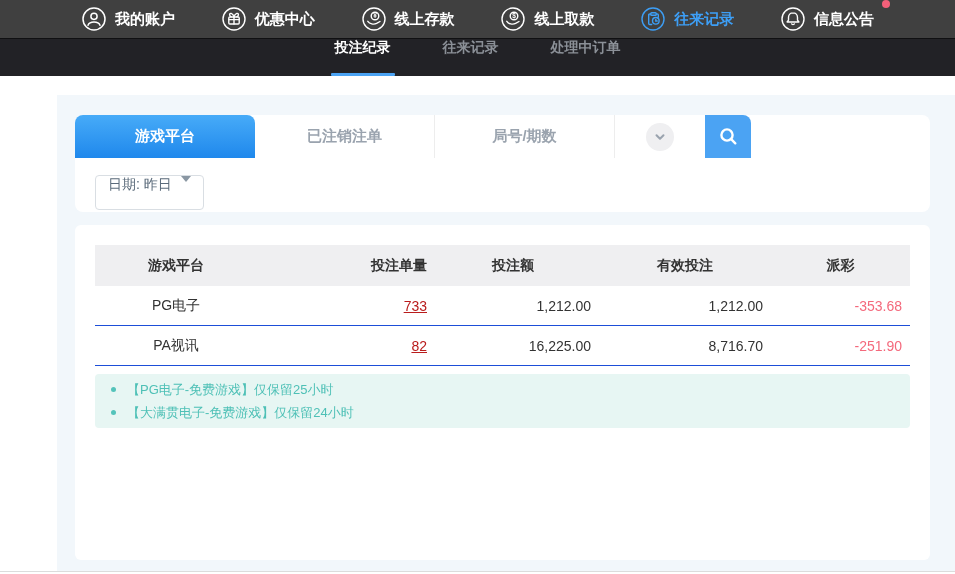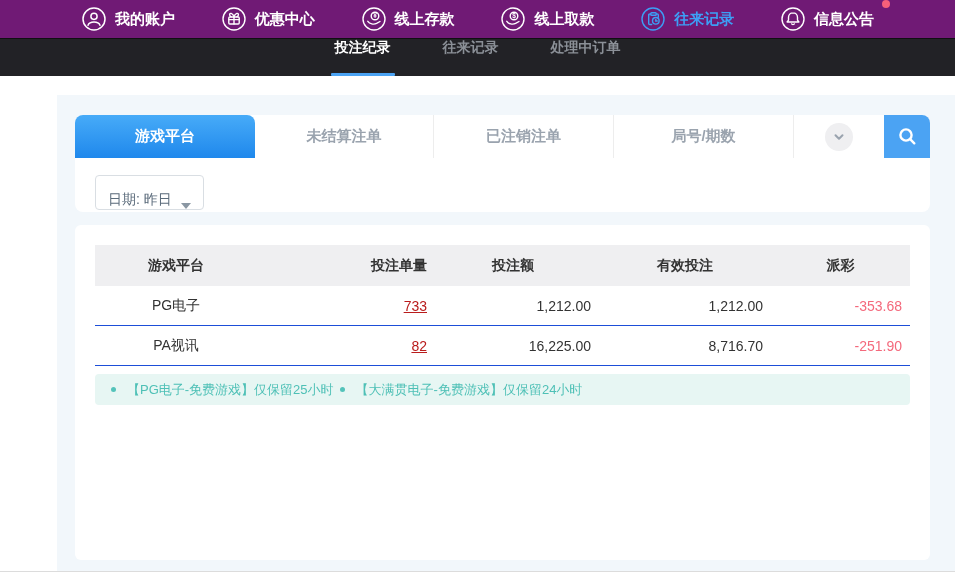--- a/index.html
+++ b/index.html
@@ -1,20 +1,20 @@
 <!DOCTYPE html>
 <html><head>
 <meta charset="utf-8">
 <style>
   html,body{margin:0;padding:0;width:955px;height:574px;overflow:hidden;background:#fff;
     font-family:"Liberation Sans","DejaVu Sans",sans-serif;-webkit-font-smoothing:antialiased;}
   .stage{position:relative;width:955px;height:574px;background:#fff;}
 
   
-  .topbar{position:absolute;left:0;top:0;width:955px;height:38px;background:#701a75;
+  .topbar{position:absolute;left:0;top:0;width:955px;height:38px;background:#404040;
     display:flex;align-items:center;justify-content:space-around;padding:0 58px;box-sizing:border-box;}
   .topnav-item{display:flex;align-items:center;gap:8px;color:#ffffff;font-size:15px;font-weight:700;cursor:pointer;position:relative;}
   .topnav-item .nicon{width:26px;height:26px;display:block;}
   .topnav-item.active{color:#3d9ef5;}
   .notif-dot{position:absolute;right:-16px;top:-6px;width:8px;height:8px;border-radius:50%;background:#f4607a;}
 
   
   .subbar{position:absolute;left:0;top:38px;width:955px;height:38px;background:#222226;
     border-top:1px solid #101012;box-sizing:border-box;
     display:flex;align-items:stretch;justify-content:center;gap:44px;}
@@ -35,21 +35,21 @@
   .tab.w180{width:180px;} .tab.w179{width:179px;}
   .tab.active{background:linear-gradient(180deg,#47abf8,#1f88ec);color:#ffffff;
     border-radius:8px 8px 0 0;border-right:none;}
   .dd-cell{width:90px;background:#ffffff;display:flex;align-items:center;justify-content:center;
     border-right:none;box-sizing:border-box;cursor:pointer;}
   .dd-circle{width:28px;height:28px;border-radius:50%;background:#efeff1;display:flex;align-items:center;justify-content:center;}
   .search-btn{width:46px;background:#4ba3f3;border-radius:0 8px 0 0;display:flex;
     align-items:center;justify-content:center;cursor:pointer;}
 
   .date-btn{position:absolute;left:38px;top:80px;height:35px;padding:0 12px;background:#ffffff;
-    border:1px solid #d9dee3;border-radius:4px;display:flex;align-items:flex-end;gap:9px;
+    border:1px solid #d9dee3;border-radius:4px;display:flex;align-items:flex-start;gap:9px;
     font-size:14px;color:#5b6b7b;cursor:pointer;box-sizing:border-box;}
   .caret-down{width:0;height:0;border-left:5px solid transparent;border-right:5px solid transparent;
     border-top:6px solid #8a97a3;}
 
   
   .table-card{position:absolute;left:18px;top:130px;width:855px;height:335px;background:#ffffff;border-radius:6px;}
   .btable{margin:20px 20px 0 20px;width:815px;}
   .t-row{display:flex;align-items:center;box-sizing:border-box;}
   .t-head{height:41px;background:#efeff1;font-weight:700;color:#333;font-size:14px;}
   .t-data{height:40px;font-size:14px;color:#333;border-bottom:1px solid #1d4ed8;}
@@ -58,21 +58,21 @@
   .c2{width:170px;text-align:right;}
   .c3{width:172px;text-align:right;padding-right:8px;box-sizing:border-box;}
   .c4{width:172px;text-align:right;padding-right:8px;box-sizing:border-box;}
   .c5{width:139px;text-align:right;padding-right:8px;box-sizing:border-box;}
   .t-head .c3,.t-head .c4,.t-head .c5{text-align:center;padding-right:0;}
   .link{color:#b91c1c;text-decoration:underline;cursor:pointer;}
   .neg{color:#f4697c;}
 
   
   .notes{margin:8px 20px 0 20px;background:#e7f6f3;border-radius:4px;padding:7px 16px;
-    display:flex;flex-direction:row;gap:6px;}
+    display:flex;flex-direction:column;gap:6px;}
   .note-line{display:flex;align-items:center;gap:11px;color:#4ec0b6;font-size:13px;line-height:17px;}
   .note-dot{width:5px;height:5px;border-radius:50%;background:#54c3ba;flex:0 0 auto;}
 </style>
 </head>
 <body>
 
 <div class="stage">
 
   <div class="topbar">
     <div class="topnav-item">
@@ -146,23 +146,20 @@
     </div>
   </div>
 
   <div class="panel">
 
     <div class="filter-card"></div>
 
     <div class="tabstrip">
       <div class="tab w180 active">
         <span>游戏平台</span>
-      </div>
-      <div class="tab w179">
-        <span>未结算注单</span>
       </div>
       <div class="tab w180">
         <span>已注销注单</span>
       </div>
       <div class="tab w180">
         <span>局号/期数</span>
       </div>
       <div class="dd-cell">
         <span class="dd-circle">
           <svg width="12" height="12" viewBox="0 0 12 12" fill="none" stroke="#9aa3ae" stroke-width="2" stroke-linecap="round" stroke-linejoin="round">

